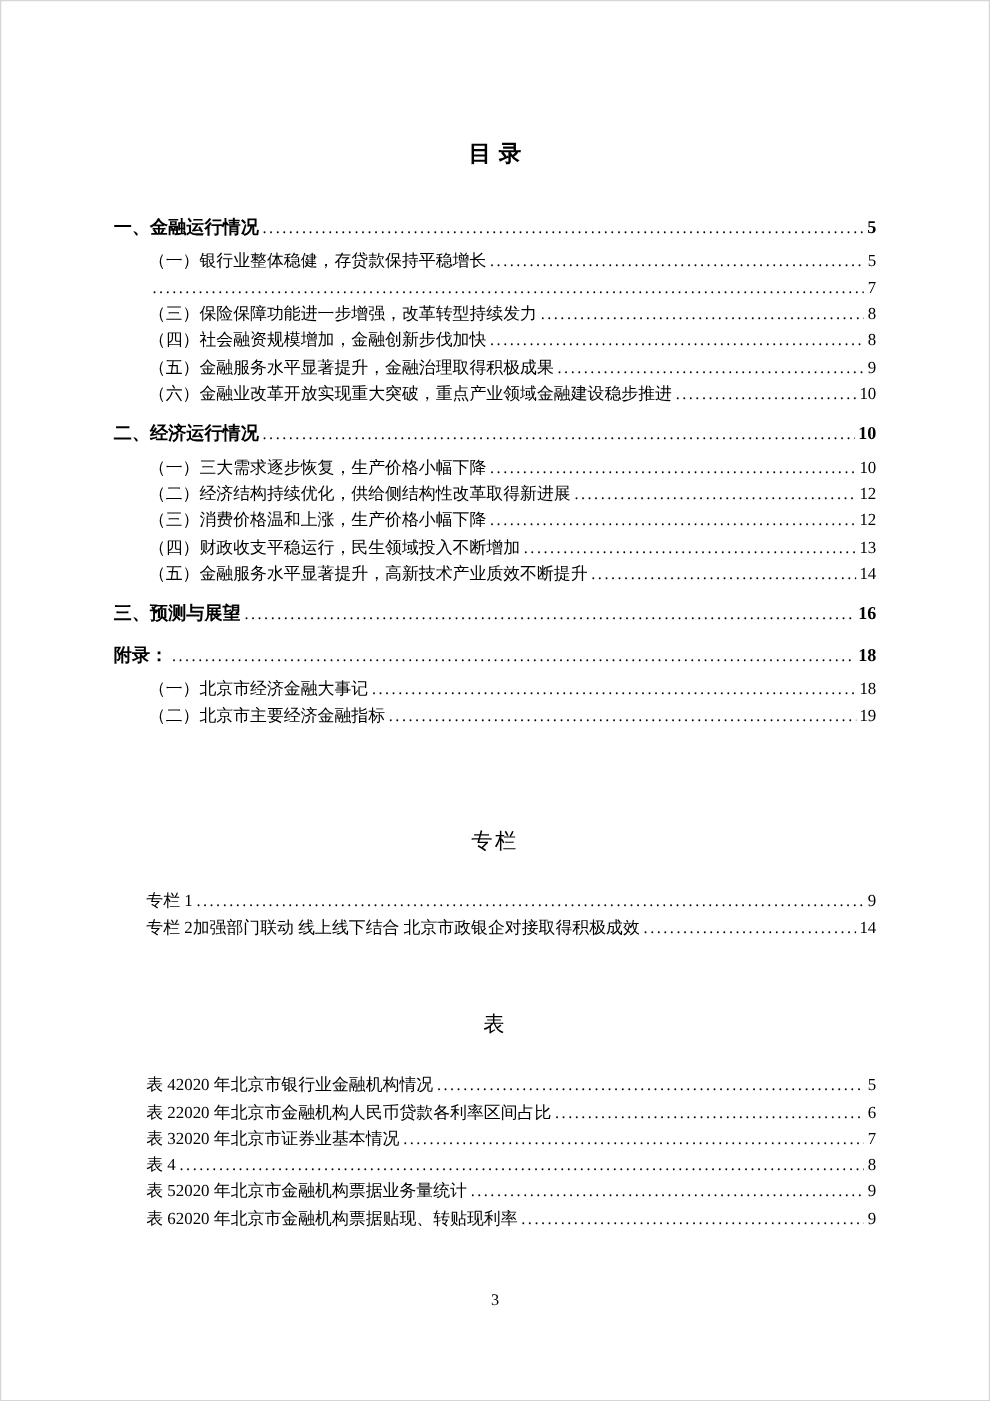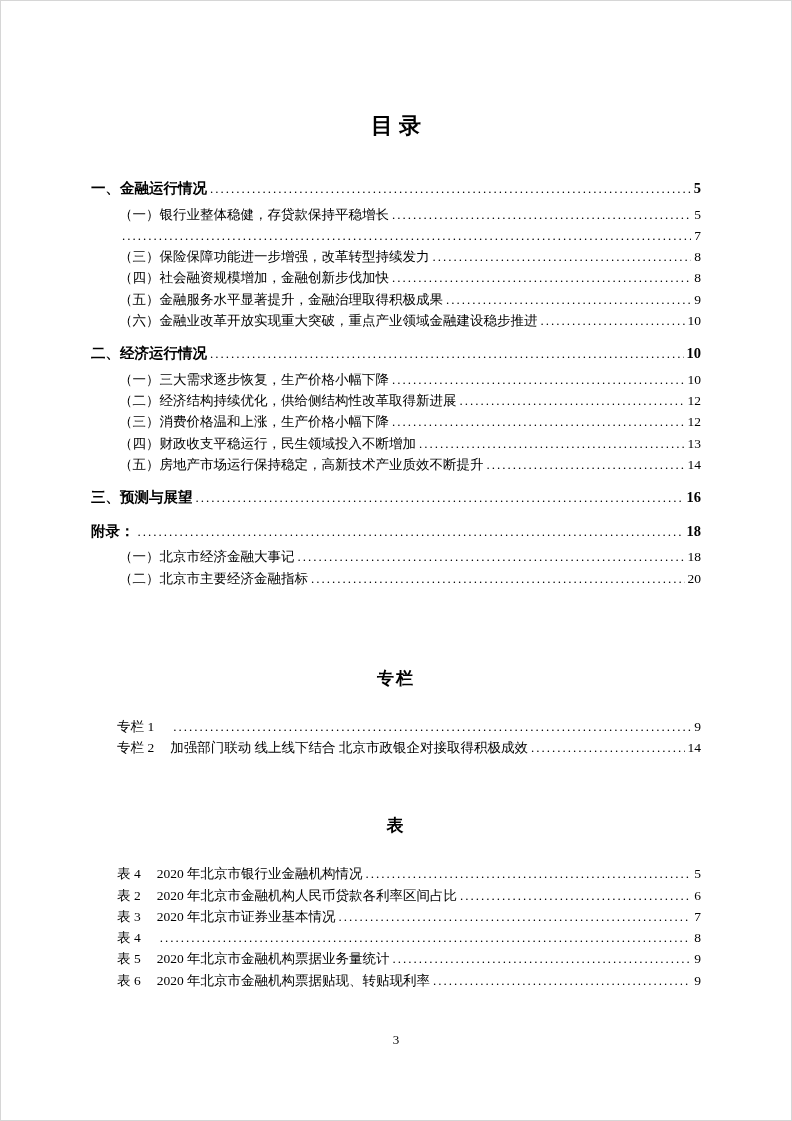--- a/index.html
+++ b/index.html
@@ -13,21 +13,21 @@
     width: 792px;
     height: 1121px;
     margin: 0 auto;
     background: #ffffff;
     border: 1px solid #d6d6d6;
     overflow: hidden;
   }
   .doc-title {
     padding-top: 110px;
     text-align: center;
-    font-size: 22px;
+    font-size: 18px;
     font-weight: bold;
     letter-spacing: 6px;
     text-indent: 6px;
   }
   .toc-main {
     margin: 36px 90px 0 90px;
     font-size: 13.5px;
   }
   .toc-row {
     display: flex;
@@ -53,31 +53,31 @@
   .leader::after {
     content: "...........................................................................................................................................................................................................................................................................................................................";
     letter-spacing: 2px;
     font-size: 13px;
     font-weight: normal;
   }
   .entry-page { white-space: nowrap; }
   .section-heading {
     text-align: center;
     font-size: 17px;
-    font-weight: bold;
+    font-weight: normal;
     letter-spacing: 2px;
   }
   .heading-columns { margin-top: 78px; }
   .heading-tables  { margin-top: 56px; }
   .item-list {
     margin: 26px 90px 0 90px;
     font-size: 13.5px;
   }
   .item-list .toc-row { padding-left: 26px; }
-  .entry-label { white-space: nowrap; margin-right: 16px; }
+  .entry-label { white-space: nowrap; }
   .entry-text  { white-space: nowrap; }
   .page-number {
     position: absolute;
     left: 0; right: 0;
     bottom: 72px;
     text-align: center;
     font-size: 13px;
   }
 </style>
 </head>
@@ -154,21 +154,21 @@
         <span class="entry-page">12</span>
       </div>
 
       <div class="toc-row sub">
         <span class="entry-text">（四）财政收支平稳运行，民生领域投入不断增加</span>
         <span class="leader"></span>
         <span class="entry-page">13</span>
       </div>
 
       <div class="toc-row sub">
-        <span class="entry-text">（五）房地产市场运行保持稳定，高新技术产业质效不断提升</span>
+        <span class="entry-text">（五）金融服务水平显著提升，高新技术产业质效不断提升</span>
         <span class="leader"></span>
         <span class="entry-page">14</span>
       </div>
 
       <div class="toc-row chapter">
         <span class="entry-text">三、预测与展望</span>
         <span class="leader"></span>
         <span class="entry-page">16</span>
       </div>
 
@@ -180,21 +180,21 @@
 
       <div class="toc-row sub">
         <span class="entry-text">（一）北京市经济金融大事记</span>
         <span class="leader"></span>
         <span class="entry-page">18</span>
       </div>
 
       <div class="toc-row sub">
         <span class="entry-text">（二）北京市主要经济金融指标</span>
         <span class="leader"></span>
-        <span class="entry-page">20</span>
+        <span class="entry-page">19</span>
       </div>
     </div>
 
   <h2 class="section-heading heading-columns">专栏</h2>
 
   <div class="item-list">
 
       <div class="toc-row">
         <span class="entry-label">专栏 1</span>
         <span class="leader"></span>

